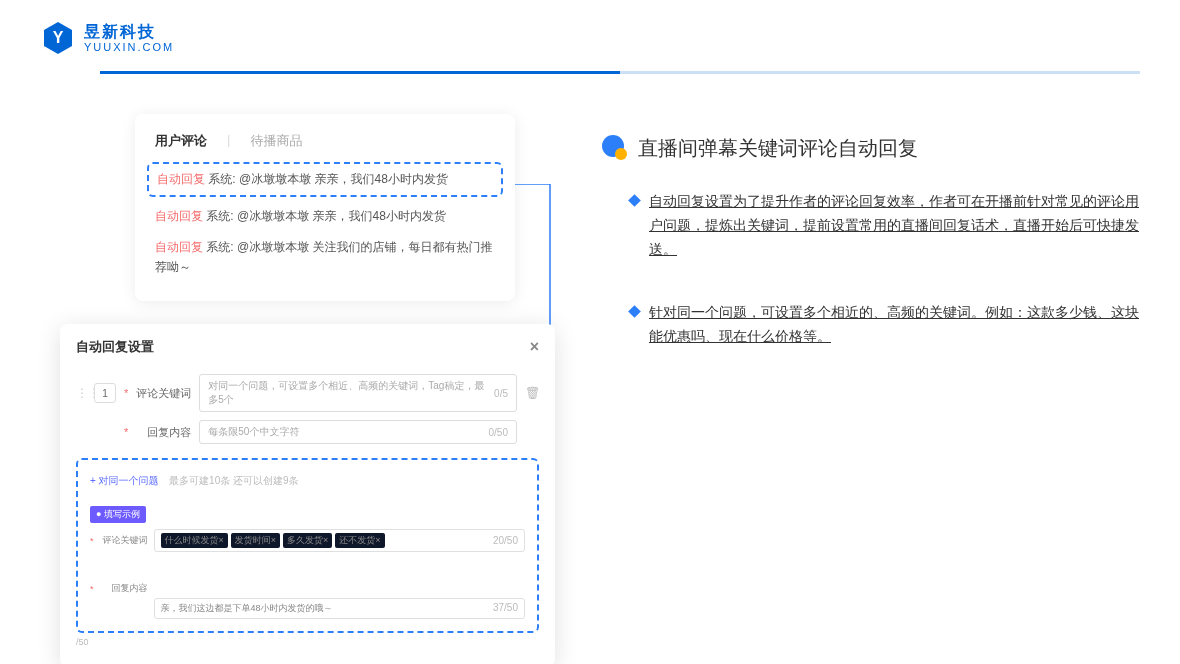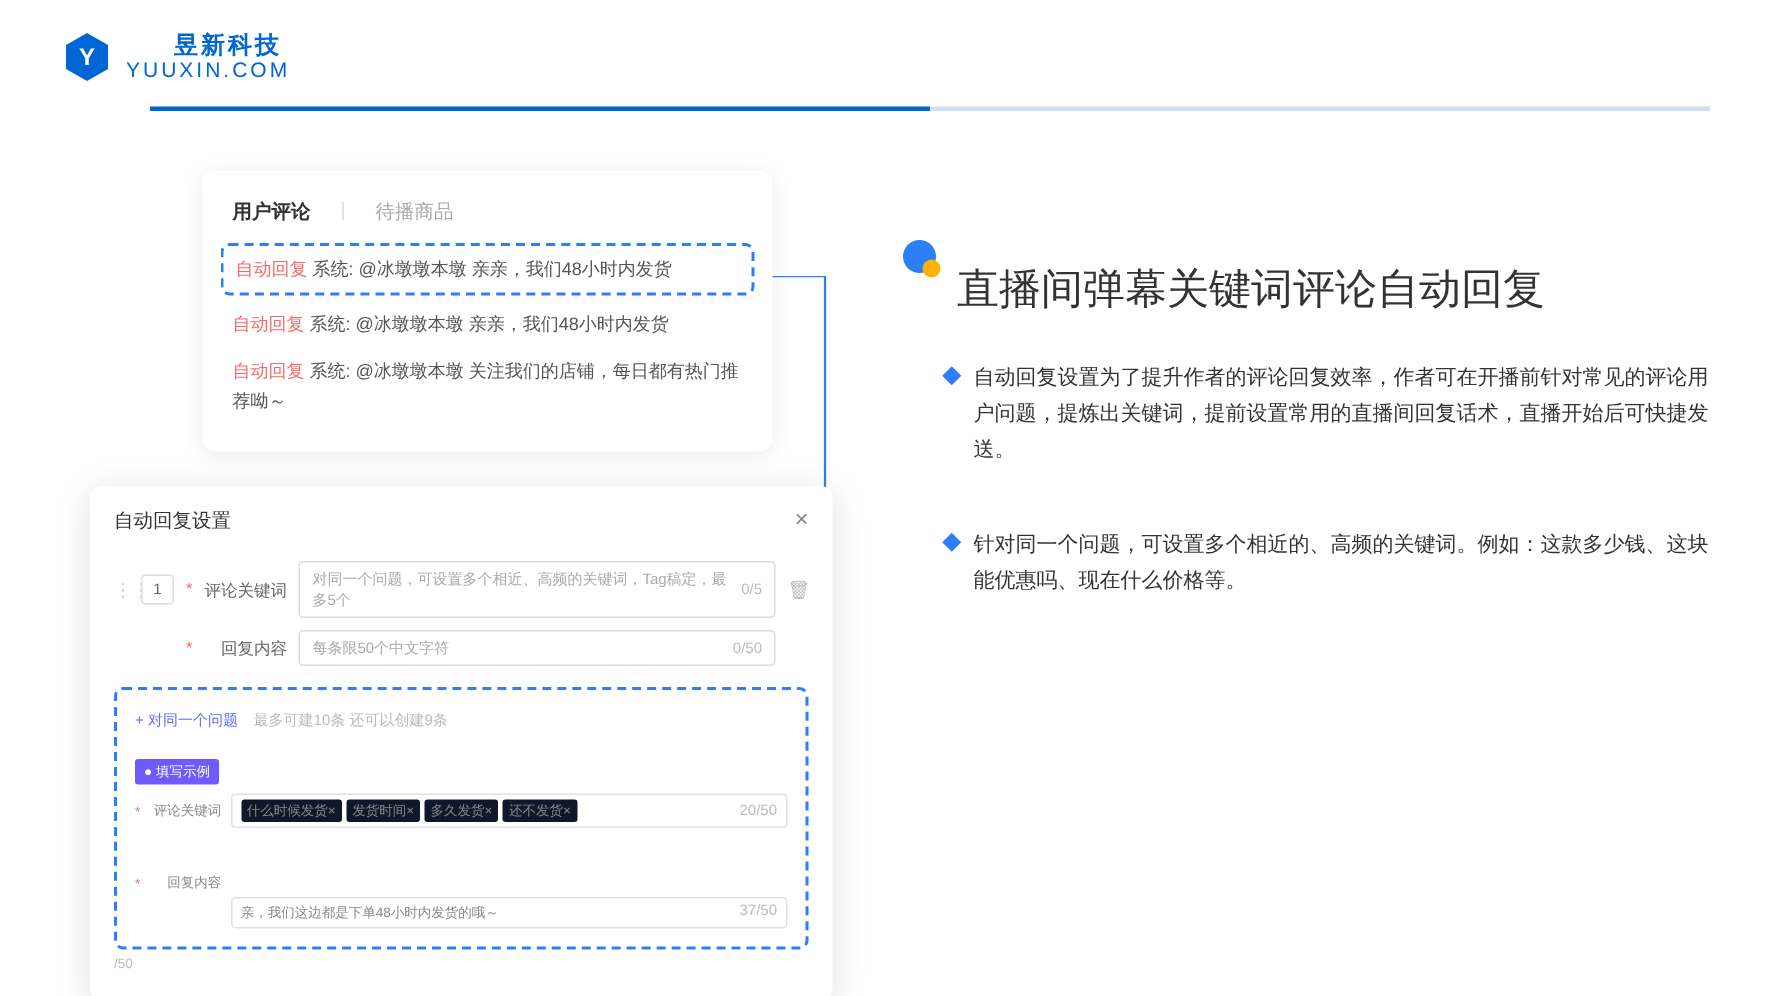--- a/index.html
+++ b/index.html
@@ -18,22 +18,22 @@
   align-items: center;
   justify-content: space-between;
   padding: 20px 40px 10px 40px;
 }
 .header-left { display: flex; align-items: center; gap: 15px; }
 .cube-icon { width: 40px; height: 40px; position: relative; }
 .page-title { font-size: 30px; font-weight: 500; color: #333; letter-spacing: 2px; }
 .header-right { display: flex; align-items: center; gap: 8px; }
 .brand-logo { width: 36px; height: 36px; }
 .brand-text { display: flex; flex-direction: column; line-height: 1.1; }
-.brand-name { font-size: 16px; font-weight: bold; color: #0066d6; letter-spacing: 2px; margin-left: 32px; }
-.brand-domain { font-size: 14px; color: #0066d6; letter-spacing: 2px; }
+.brand-name { font-size: 16px; font-weight: bold; color: #0066d6; letter-spacing: 2px; }
+.brand-domain { font-size: 11px; color: #0066d6; letter-spacing: 2px; }
 .header-divider {
   height: 3px; margin: 5px 40px 0 100px;
   background: linear-gradient(to right, #0066d6 0%, #0066d6 50%, #cce0f5 50%, #cce0f5 100%);
 }
 
 
 .main { display: flex; padding: 40px 40px 0 60px; gap: 50px; }
 .left-col { width: 490px; position: relative; }
 .right-col { flex: 1; padding-top: 20px; }
 
@@ -63,21 +63,21 @@
 
 .card2 {
   position: absolute;
   top: 210px; left: 0;
   width: 495px;
   background: #fff;
   border-radius: 8px;
   box-shadow: 0 4px 25px rgba(0,0,0,0.12);
   padding: 12px 16px 20px;
 }
-.modal-head { display: flex; justify-content: space-between; align-items: flex-start; font-size: 13px; font-weight: 400; padding: 2px 0 10px; color: #333; }
+.modal-head { display: flex; justify-content: space-between; align-items: flex-start; font-size: 13px; font-weight: 700; padding: 2px 0 10px; color: #333; }
 .close-x { color: #888; font-size: 16px; cursor: pointer; }
 .row { display: flex; align-items: center; gap: 8px; margin: 8px 0; font-size: 11px; }
 .drag-handle { color: #ccc; font-size: 12px; width: 10px; }
 .seq-box { border: 1px solid #ddd; border-radius: 3px; width: 22px; height: 20px; display: flex; align-items: center; justify-content: center; font-size: 10px; color: #666; }
 .req-star { color: #f56c6c; }
 .field-label { color: #666; font-size: 11px; width: 55px; text-align: right; }
 .field-input {
   flex: 1; border: 1px solid #ddd; border-radius: 3px;
   padding: 4px 8px; font-size: 10px; color: #aaa;
   display: flex; justify-content: space-between; align-items: center;
@@ -114,27 +114,27 @@
 .connector {
   position: absolute;
   top: 70px; left: 455px;
   width: 50px; height: 390px;
   pointer-events: none;
 }
 
 
 .section-head { display: flex; align-items: center; gap: 10px; margin-bottom: 28px; }
 .bubble-icon { width: 28px; height: 28px; position: relative; }
-.section-title { font-size: 28px; color: #333; font-weight: 500; margin-top: 40px; }
+.section-title { font-size: 20px; color: #333; font-weight: 500; }
 .bullet-item { display: flex; gap: 10px; margin-bottom: 40px; padding-left: 30px; }
 .diamond {
   width: 9px; height: 9px; background: #2d7ff9; transform: rotate(45deg);
   flex-shrink: 0; margin-top: 6px;
 }
-.bullet-text { font-size: 14px; color: #333; line-height: 1.7; }
+.bullet-text { font-size: 14px; color: #333; line-height: 1.7; text-decoration: underline; }
 </style>
 </head>
 <body>
 
 <div class="header">
   <div class="header-right">
     <div class="brand-logo">
       <svg viewBox="0 0 36 36" width="36" height="36">
         <path d="M18 2 L32 10 L32 26 L18 34 L4 26 L4 10 Z" fill="#0066d6"></path>
         <text x="18" y="23" text-anchor="middle" fill="#fff" font-size="16" font-weight="bold">Y</text>

